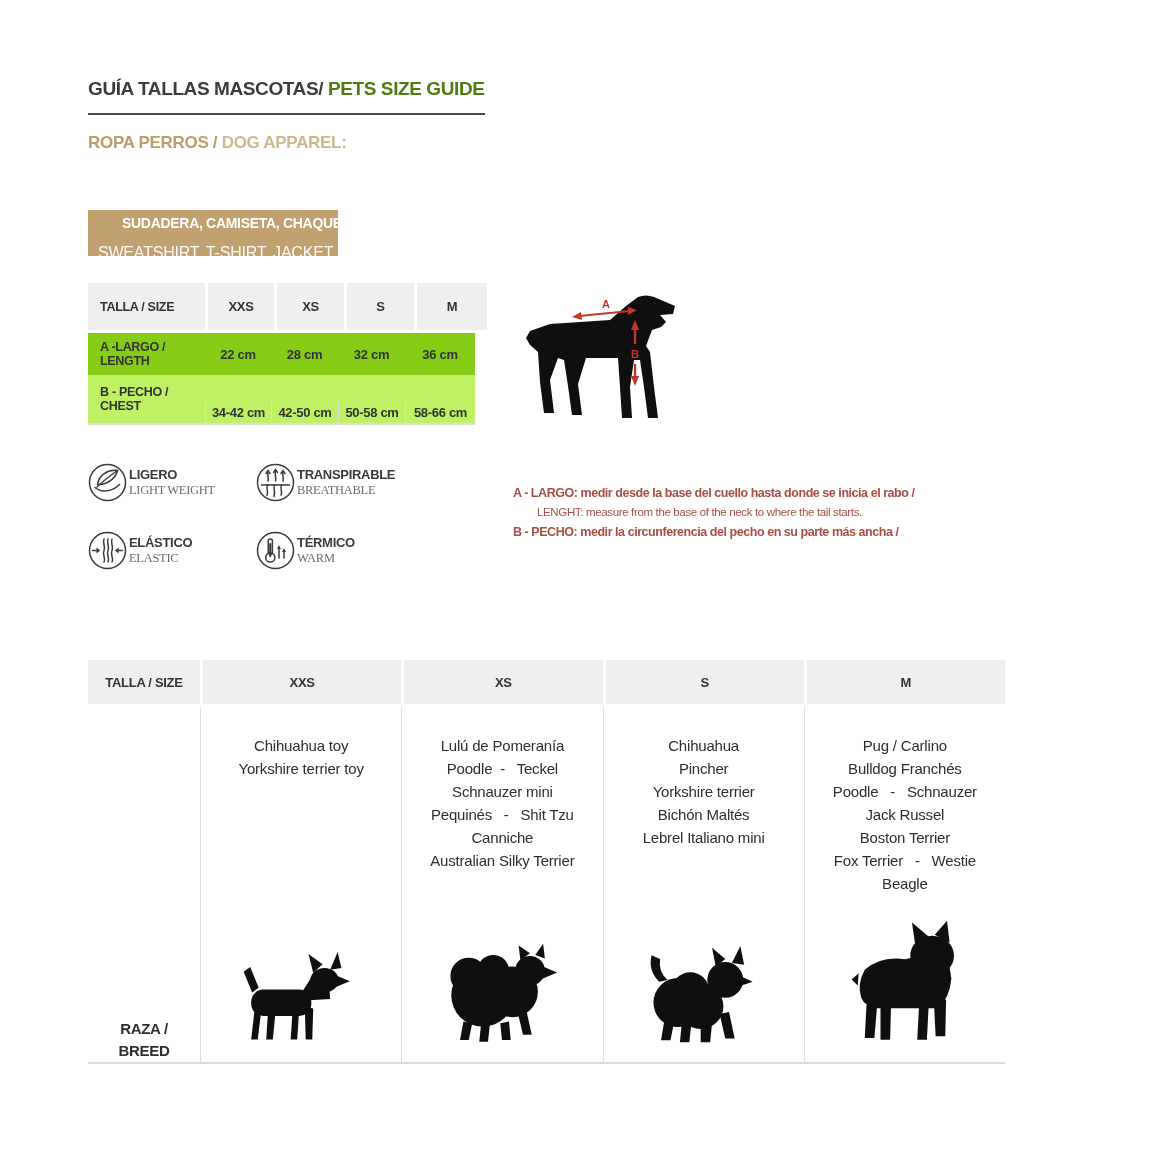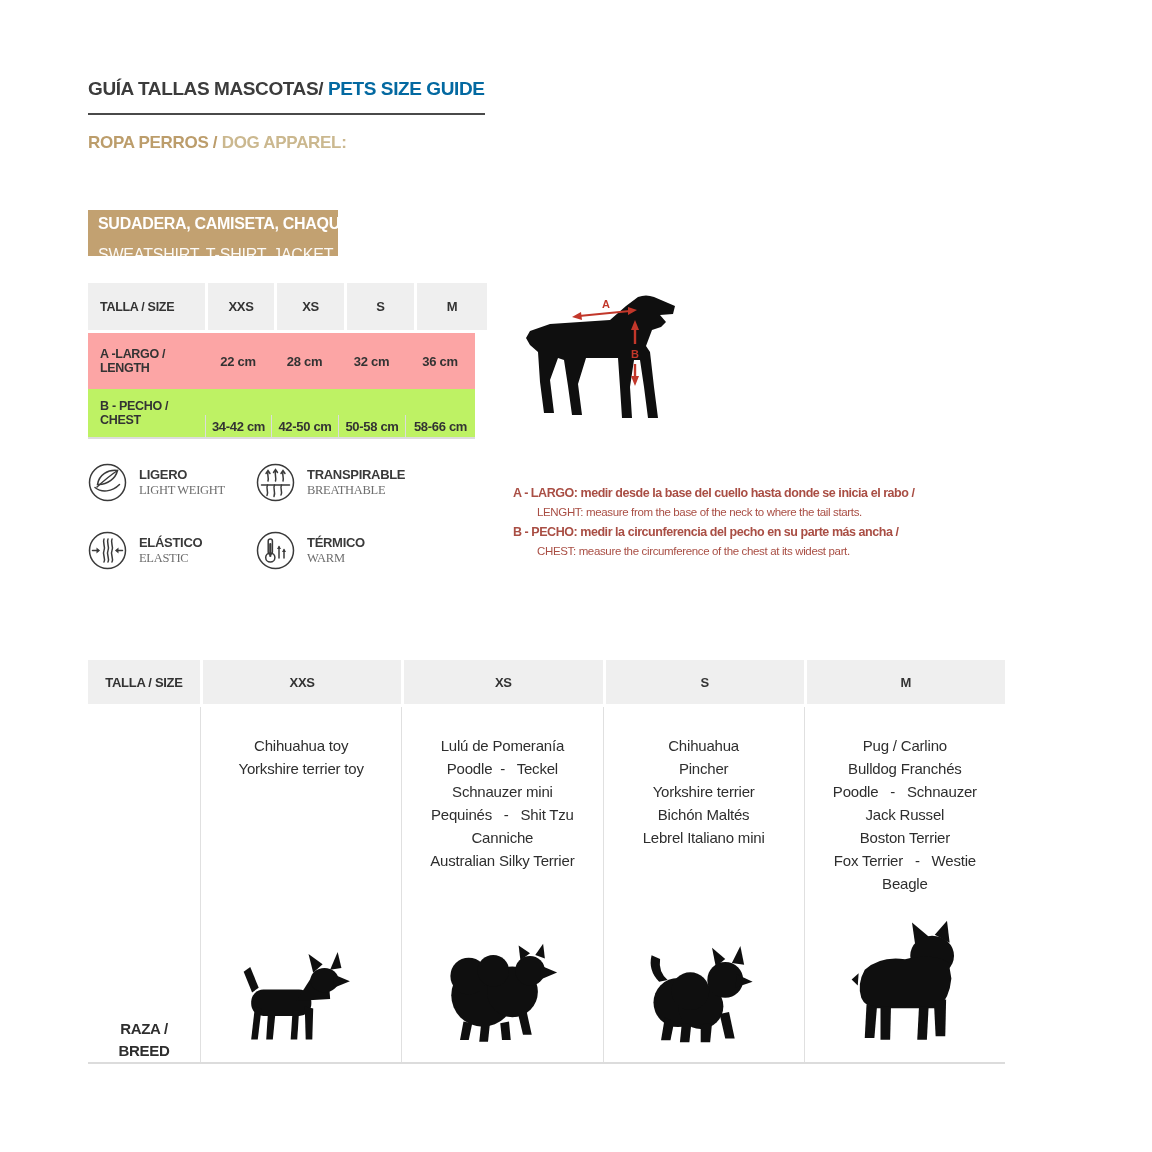--- a/index.html
+++ b/index.html
@@ -12,61 +12,61 @@
   .page { position:absolute; inset:0; background:#fff; }
 
   
   .title {
     position:absolute; left:88px; top:78px;
     font-size:19px; font-weight:bold; letter-spacing:-0.4px;
     white-space:nowrap; color:#3c3c3c;
     padding-bottom:13px; border-bottom:2px solid #4a4a4a;
     min-width:378px;
   }
-  .title .t-en { color:#0369a1;margin-top:35px; }
+  .title .t-en { color:#4d7c0f;margin-top:35px; }
   .subtitle {
     position:absolute; left:88px; top:133px;
     font-size:17px; font-weight:bold; letter-spacing:-0.3px;
     white-space:nowrap; color:#bc9d6b;
   }
   .subtitle .s-en { color:#cbb88f; }
 
   
   .category-box {
     position:absolute; left:88px; top:210px; width:250px; height:46px;
     background:#c2a171; color:#fff; padding:5px 10px 0 10px;
   }
-  .category-box .cb1 { font-size:16px; font-weight:bold; letter-spacing:-0.3px; white-space:nowrap; }
+  .category-box .cb1 { font-size:14px; font-weight:bold; letter-spacing:-0.3px; white-space:nowrap;margin-left:24px; }
   .category-box .cb2 { font-size:16px; letter-spacing:-0.2px; opacity:.95; white-space:nowrap; margin-top:13px;text-align:center; }
 
   
   .size-table { position:absolute; left:88px; top:283px; width:387px; }
   .st-row { display:grid; grid-template-columns:117px 66px 67px 67px 70px; }
   .st-header { column-gap:3px; }
   .st-header .cell {
     background:#efefef; height:47px; display:flex; align-items:center; justify-content:center;
     font-weight:bold; font-size:13px; letter-spacing:-0.3px; color:#333;
   }
   .st-header .cell.lab { justify-content:flex-start; padding-left:12px; font-size:12.5px; }
-  .row-a { background:#fca5a5; margin-top:3px; height:56px; }
+  .row-a { background:#84cc16; margin-top:3px; height:42px; }
   .row-b { background:#bef264; height:50px; border-bottom:2px solid #dcdcdc; }
   .row-a .cell, .row-b .cell {
     display:flex; align-items:center; justify-content:center;
     font-weight:bold; font-size:13px; letter-spacing:-0.3px; color:#333;
   }
   .row-a .cell.lab, .row-b .cell.lab { justify-content:flex-start; padding-left:12px; font-size:12.5px; }
   .row-b .cell + .cell { border-left:1px solid #dcdcdc;margin-top:26px; }
 
   
   .dog-diagram { position:absolute; left:522px; top:292px; width:205px; height:132px; }
   .dog-diagram svg { width:100%; height:100%; }
 
   
   .features { position:absolute; left:88px; top:463px; width:340px; height:115px; }
-  .feature { position:absolute; display:flex; gap:12px; align-items:flex-start; }
+  .feature { position:absolute; display:flex; gap:2px; align-items:flex-start; }
   .f-0 { left:0;   top:0; }
   .f-1 { left:168px; top:0; }
   .f-2 { left:0;   top:68px; }
   .f-3 { left:168px; top:68px; }
   .f-icon { width:39px; height:39px; flex:0 0 39px; }
   .f-icon svg { width:100%; height:100%; }
   .f-labels { padding-top:4px; }
   .f-es { font-weight:bold; font-size:13px; letter-spacing:-0.3px; color:#3a3a3a; white-space:nowrap; }
   .f-en { font-size:12.5px; letter-spacing:-0.3px; color:#6e6e6e; white-space:nowrap; margin-top:1px;font-family:Liberation Serif, serif; }
 
@@ -231,21 +231,20 @@
         <div class="f-es">TÉRMICO</div>
         <div class="f-en">WARM</div>
       </span>
     </div>
   </div>
 
   <div class="notes">
     <div class="note-es">A - LARGO: medir desde la base del cuello hasta donde se inicia el rabo /</div>
     <div class="note-en">LENGHT: measure from the base of the neck to where the tail starts.</div>
     <div class="note-es">B - PECHO: medir la circunferencia del pecho en su parte más ancha /</div>
-    <div class="note-en">CHEST: measure the circumference of the chest at its widest part.</div>
   </div>
 
   <div class="breed-table">
     <div class="bt-header">
       <div class="cell">TALLA /  SIZE</div>
       <div class="cell">XXS</div>
       <div class="cell">XS</div>
       <div class="cell">S</div>
       <div class="cell">M</div>
     </div>

